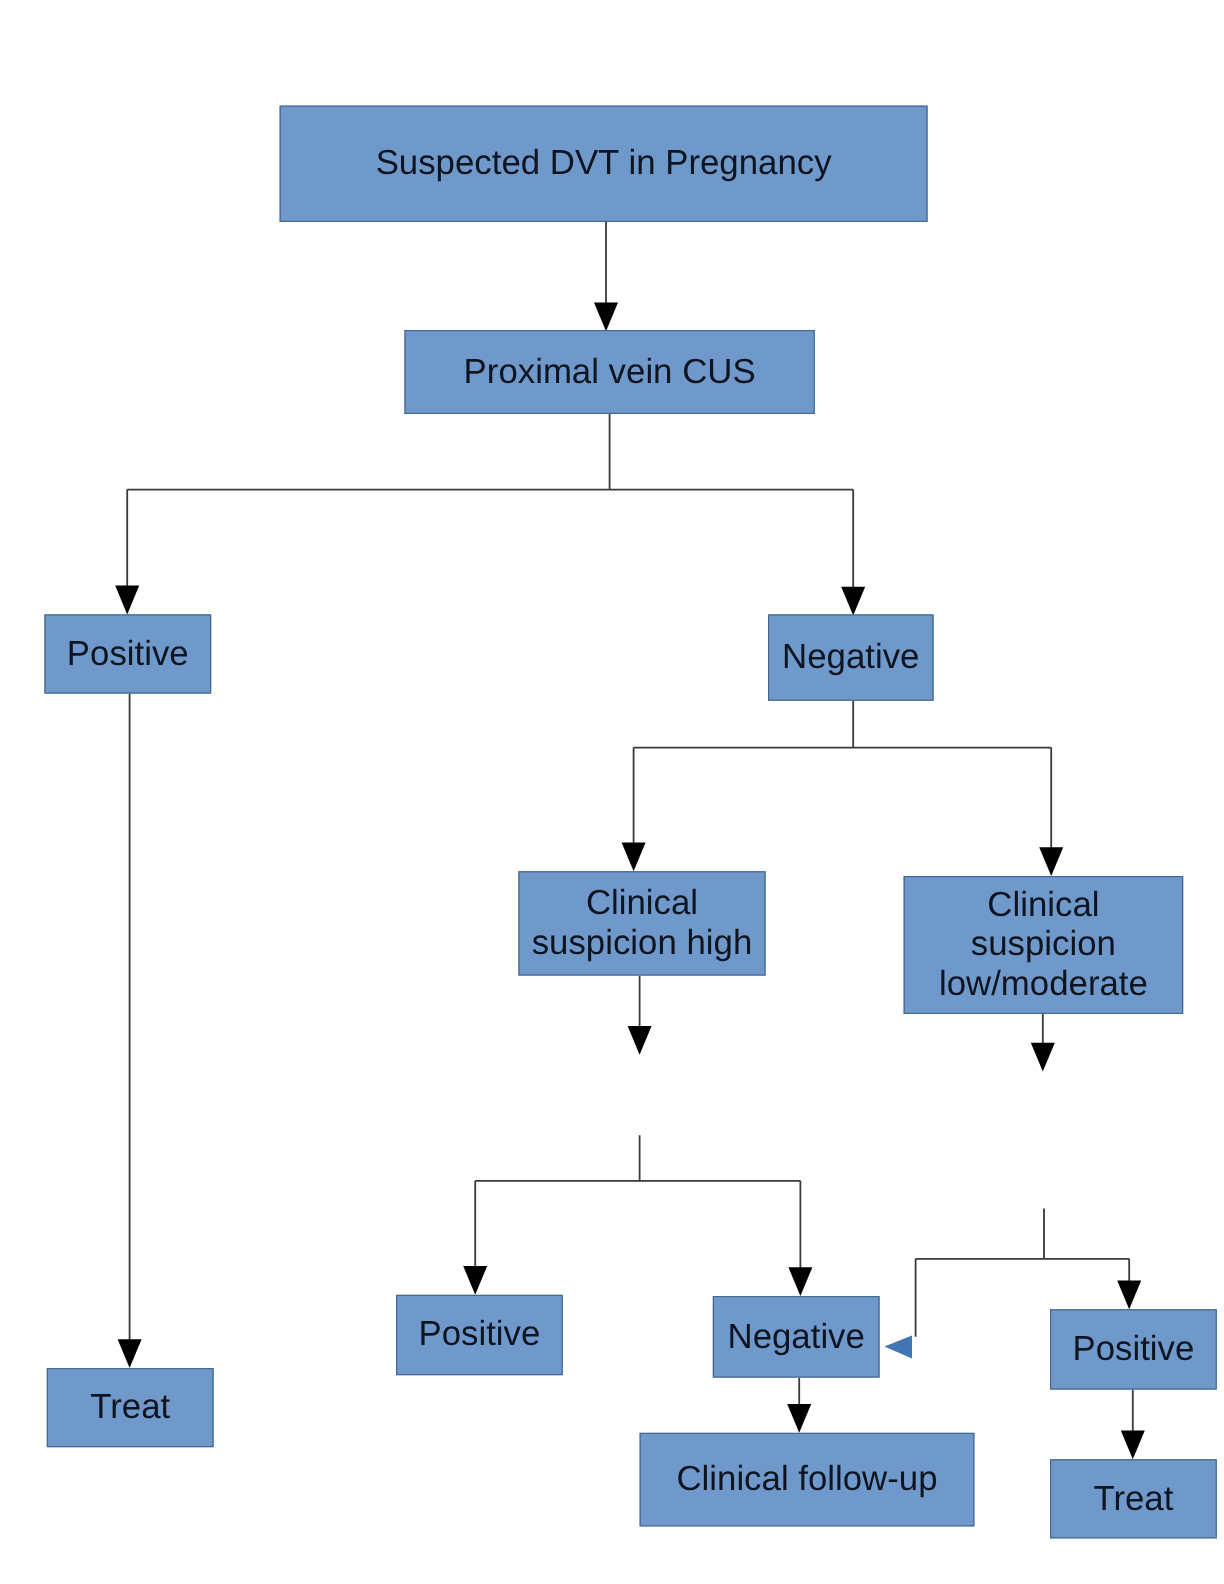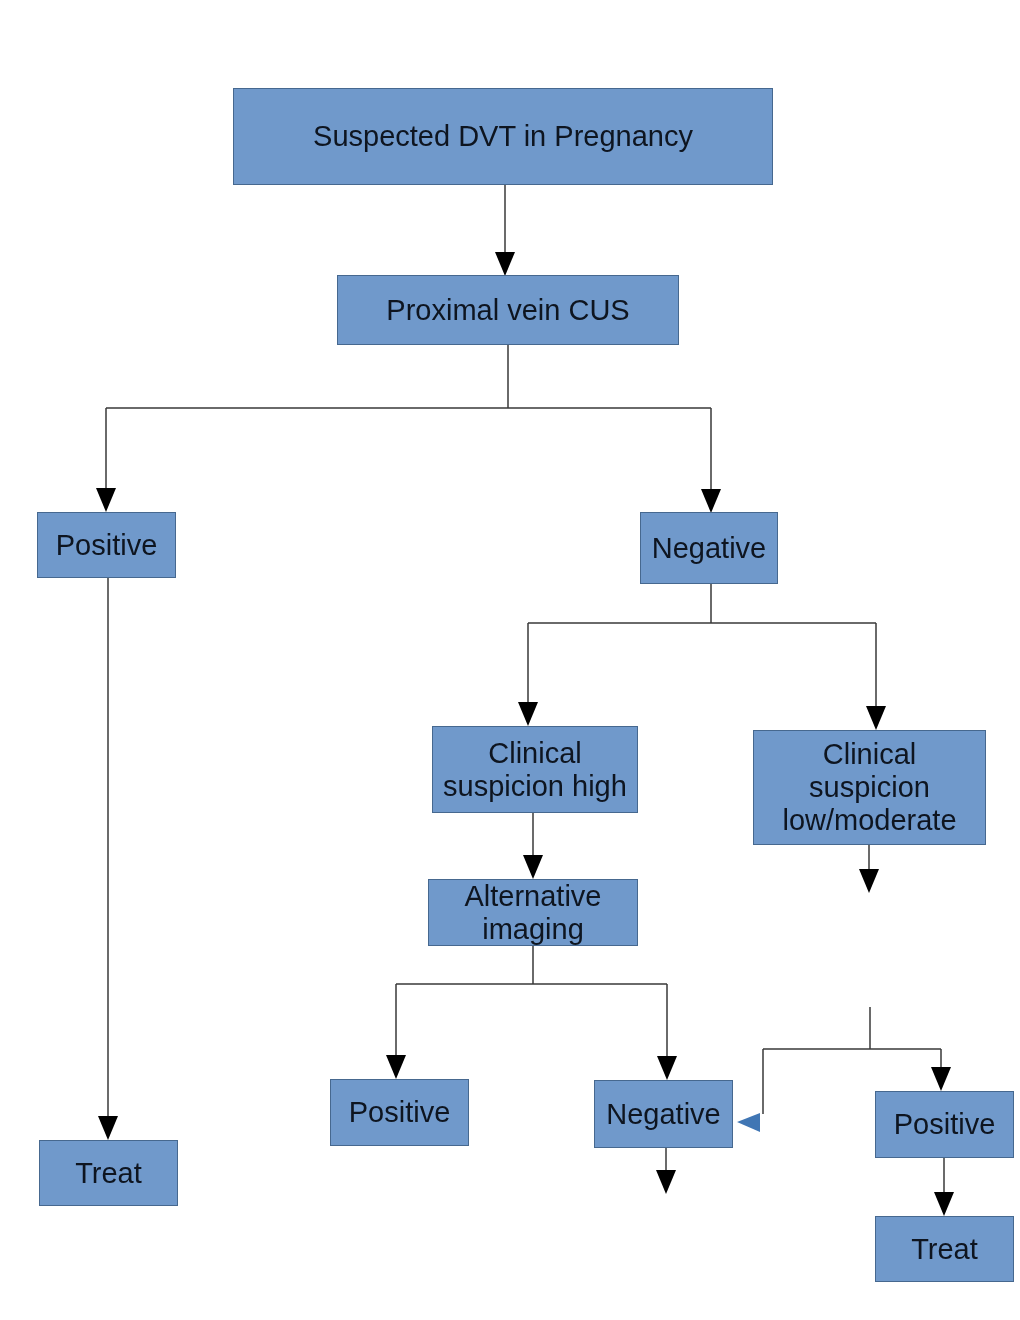--- a/index.html
+++ b/index.html
@@ -112,21 +112,20 @@
 
   <div class="node n-suspected">Suspected DVT in Pregnancy</div>
   <div class="node n-proximal">Proximal vein CUS</div>
   <div class="node n-positive1">Positive</div>
   <div class="node n-negative1">Negative</div>
   <div class="node n-clin-high">Clinical
 suspicion high</div>
   <div class="node n-clin-low">Clinical
 suspicion
 low/moderate</div>
-  <div class="node n-alt-img">Alternative
-imaging</div>
   <div class="node n-positive2">Positive</div>
   <div class="node n-negative2">Negative</div>
+  <div class="node n-followup">Clinical follow-up</div>
   <div class="node n-positive3">Positive</div>
   <div class="node n-treat1">Treat</div>
   <div class="node n-treat2">Treat</div>
 
 </div>
 
 </body></html>

